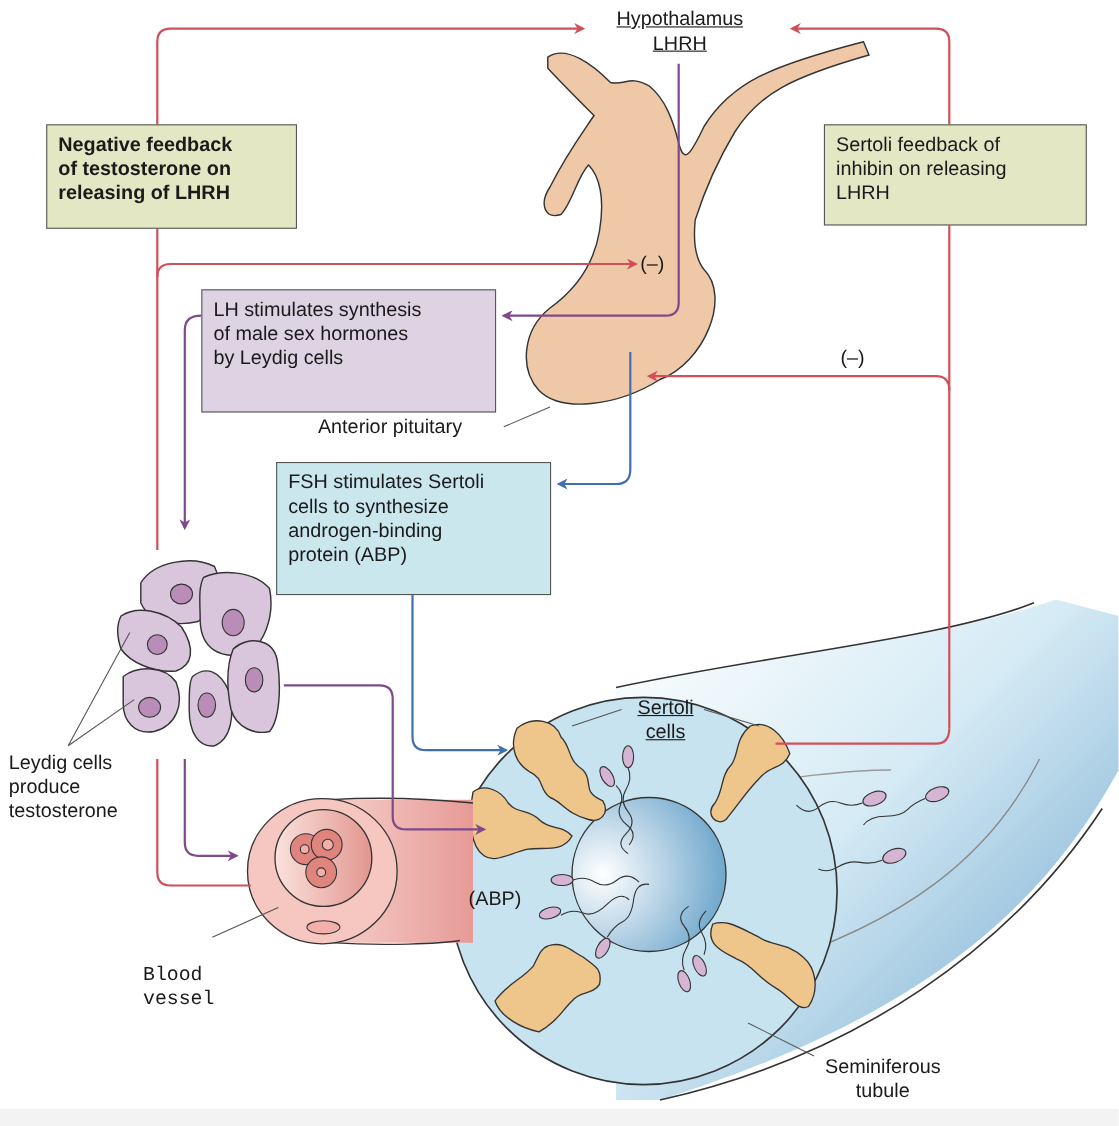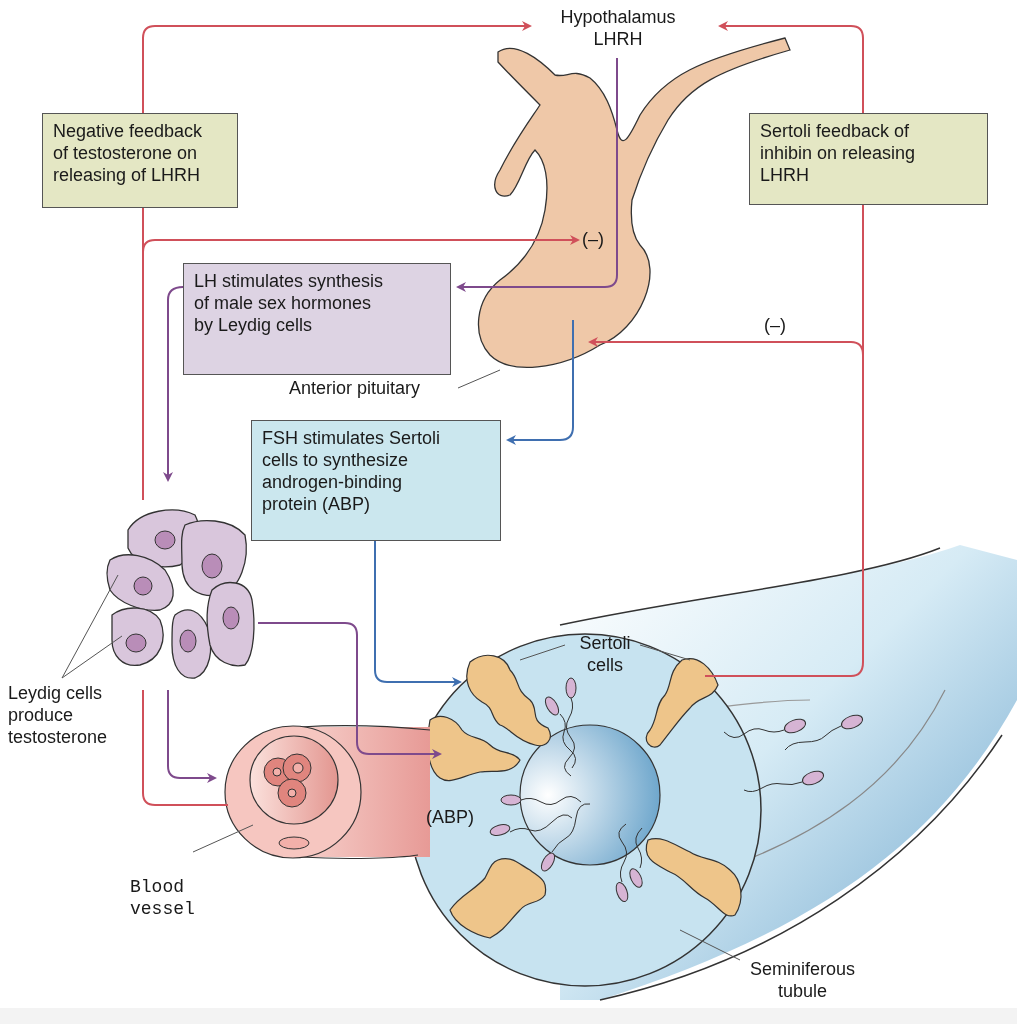--- a/index.html
+++ b/index.html
@@ -6,21 +6,21 @@
   body { width:1017px; height:1024px; position:relative; overflow:hidden;
          font-family:"Liberation Sans", sans-serif; color:#1a1a1a; }
   #diagram { position:absolute; left:0; top:0; width:1017px; height:1024px; }
   .lbl { position:absolute; font-size:18px; line-height:22px; white-space:nowrap; }
   .box { position:absolute; border:1.5px solid #555; font-size:18px; line-height:22px;
          padding:6px 10px; box-sizing:border-box; }
   .box span { display:block; white-space:nowrap; }
   .yellow { background:#e4e7c4; }
   .lilac { background:#ddd3e3; }
   .cyan { background:#cbe7ee; }
-  .center { text-align:center; }
+  .center { text-align:center;text-decoration:underline; }
   .bottom-bar { position:absolute; left:0; top:1008px; width:1017px; height:16px; background:#f3f3f3; }
 </style>
 </head>
 <body>
 
 <svg id="diagram" viewBox="0 0 1017 1024" xmlns="http://www.w3.org/2000/svg">
   <defs>
     <linearGradient id="tubeGrad" x1="0" y1="0" x2="1" y2="1">
       <stop offset="0" stop-color="#ffffff"></stop>
       <stop offset="0.45" stop-color="#d6ebf5"></stop>
@@ -158,21 +158,21 @@
     <path d="M640,645 L690,660"></path>
     <path d="M740,960 L680,930"></path>
   </g>
 </svg>
 
 <div class="lbl center" style="left:543px; top:6px; width:150px;">
   <div>Hypothalamus</div>
   <div>LHRH</div>
 </div>
 
-<div class="box yellow" style="left:42px; top:113px; width:196px; height:95px;">
+<div class="box yellow" style="left:42px; top:113px; width:228px; height:95px;font-weight:bold;">
   <span>Negative feedback</span>
   <span>of testosterone on</span>
   <span>releasing of LHRH</span>
 </div>
 
 <div class="box yellow" style="left:749px; top:113px; width:239px; height:92px;">
   <span>Sertoli feedback of</span>
   <span>inhibin on releasing</span>
   <span>LHRH</span>
 </div>

